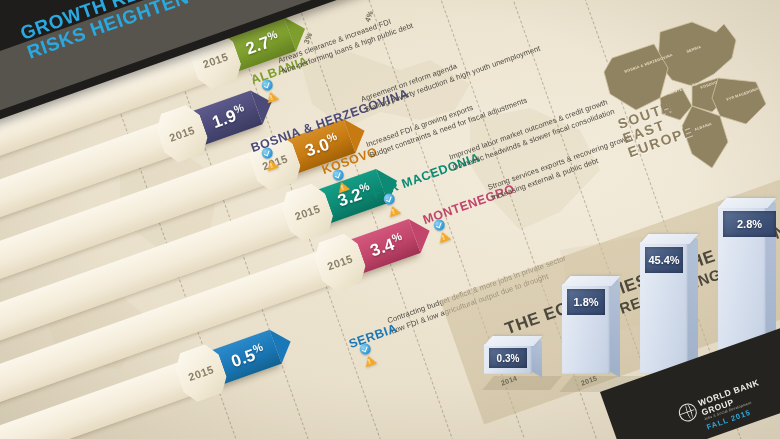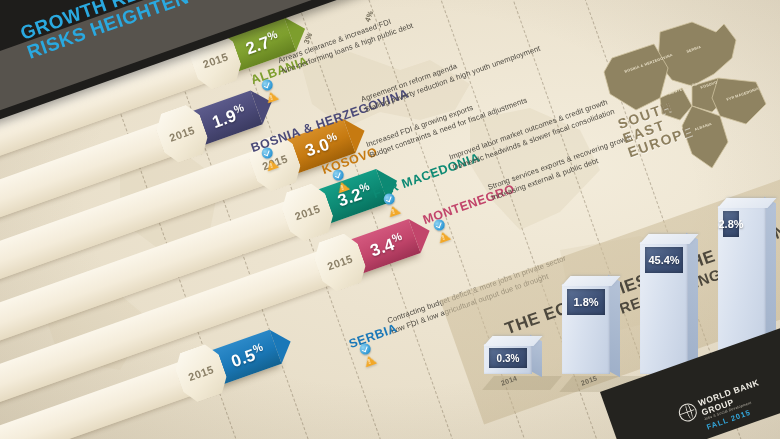--- a/index.html
+++ b/index.html
@@ -453,21 +453,21 @@
       <div class="cap" style="left:4px; top:-8px; width:50px; height:10px; transform:skewX(-42deg);"></div>
       <div class="screen" style="left:5px; top:5px; width:38px; height:26px;">45.4%</div>
       <div class="yr" style="left:18px; top:138px; transform:rotate(-19.5deg);">2016</div>
     </div>
 
     <div class="col" style="left:256px; top:10px;">
       <div class="shadow" style="left:4px; top:170px; width:88px; height:16px; transform:skewX(-40deg);"></div>
       <div class="side" style="left:46px; top:-6px; width:12px; height:174px; transform:skewY(28deg);"></div>
       <div class="front" style="width:48px; height:168px;"></div>
       <div class="cap" style="left:4px; top:-8px; width:50px; height:10px; transform:skewX(-42deg);"></div>
-      <div class="screen" style="left:5px; top:5px; width:16px; height:26px;">2.8%</div>
+      <div class="screen" style="left:5px; top:5px; width:53px; height:26px;">2.8%</div>
       <div class="yr" style="left:18px; top:174px; transform:rotate(-19.5deg);">2017</div>
     </div>
   </div>
 
   <div class="footer"></div>
   <div class="logo">
     <span class="logo-globe"></span>
     <span class="logo-txt">
       <span class="logo-main">WORLD BANK GROUP</span>
       <span class="logo-sub">Jobs &amp; Social Development</span>

